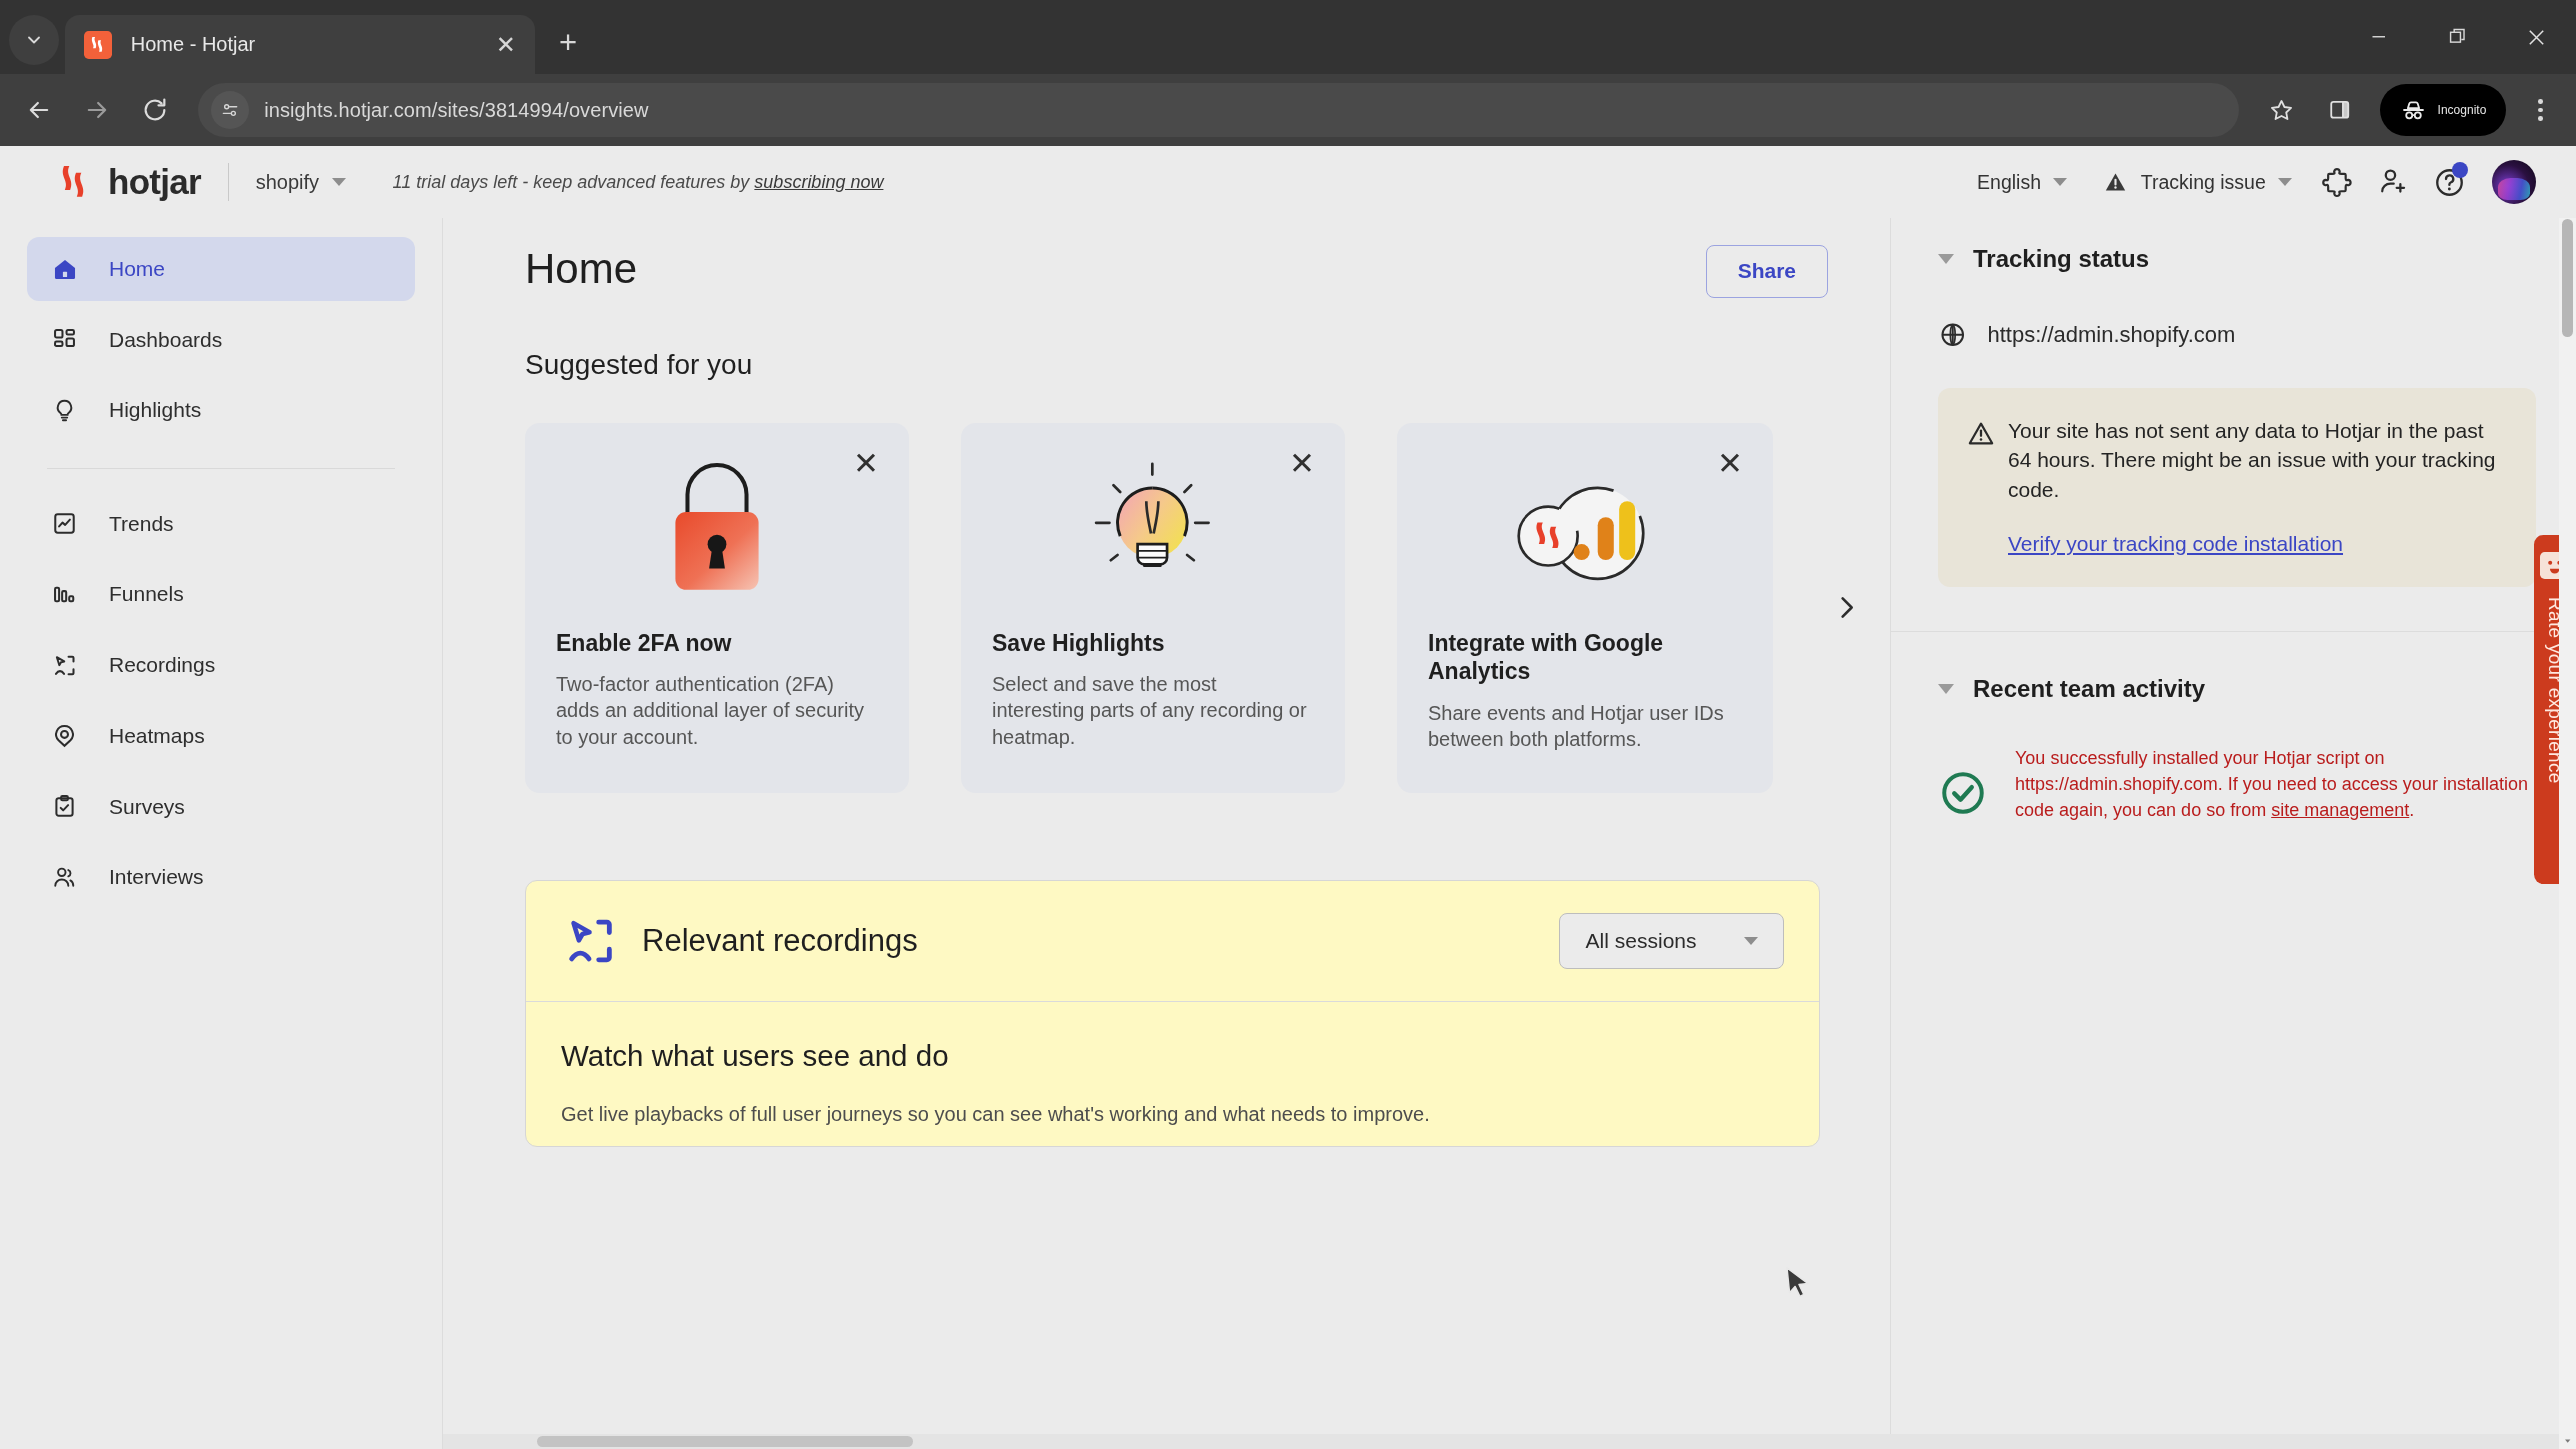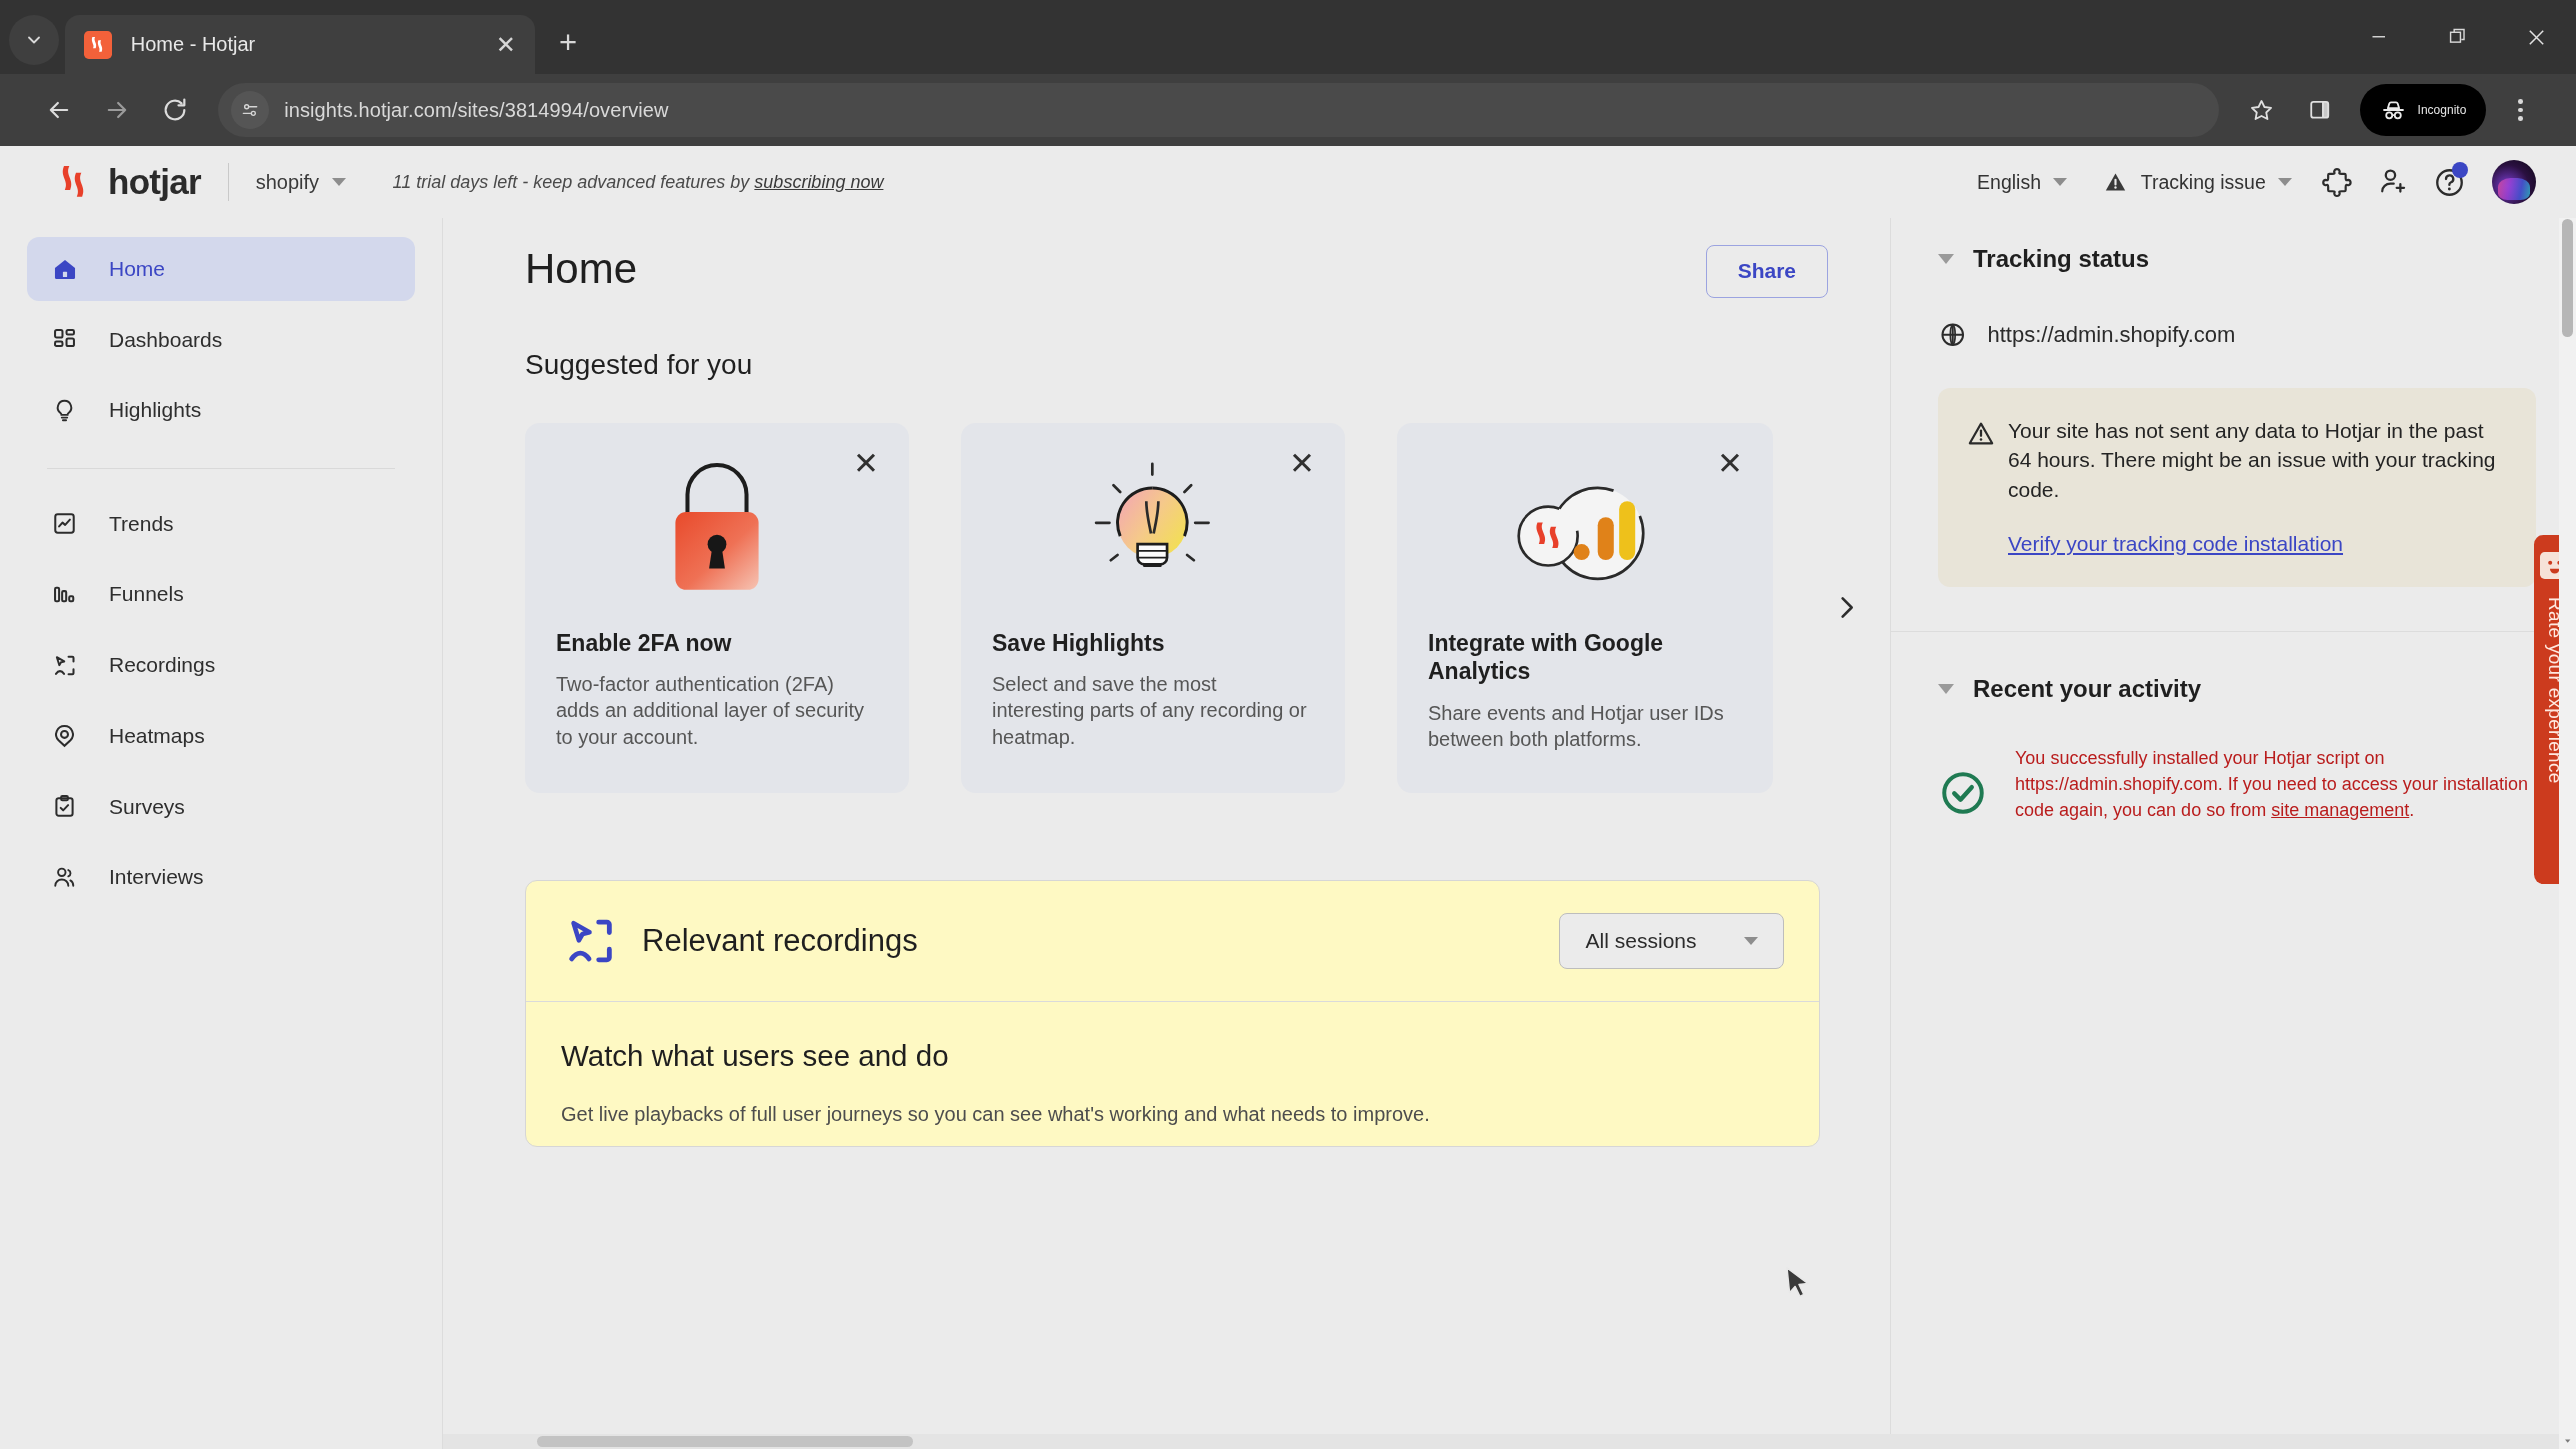--- a/index.html
+++ b/index.html
@@ -46,21 +46,21 @@
     position: absolute; right: 0; top: 0; height: 74px;
     display: flex; align-items: center;
   }
   .win-btn {
     width: 79px; height: 74px; display: flex; align-items: center;
     justify-content: center; cursor: pointer;
   }
 
   .toolbar {
     height: 72px; background: #3f3f3f; display: flex; align-items: center;
-    padding: 0 32px; gap: 4px;
+    padding: 0 12px; gap: 4px;
   }
   .nav-btn {
     width: 54px; height: 54px; border-radius: 27px;
     display: flex; align-items: center; justify-content: center;
     cursor: pointer; flex: none;
   }
   .omnibox {
     flex: 1; height: 54px; background: #4a4a4a; border-radius: 27px;
     display: flex; align-items: center; padding: 0 13.4px; margin: 0 12px;
     cursor: text;
@@ -678,21 +678,21 @@
         <div>
           <div class="warn-text">Your site has not sent any data to Hotjar in the past 64 hours. There might be an issue with your tracking code.</div>
           <a class="warn-link" href="#">Verify your tracking code installation</a>
         </div>
       </div>
 
       <div class="rb-divider"></div>
 
       <div class="rb-section-head" style="margin-top:43px">
         <span class="rb-caret"></span>
-        <span>Recent your activity</span>
+        <span>Recent team activity</span>
       </div>
 
       <div class="activity-row">
         <svg width="50" height="50" viewBox="0 0 24 24" style="flex:none;margin-top:23px">
           <circle cx="12" cy="12" r="9" fill="none" stroke="#1f7a52" stroke-width="1.9"></circle>
           <path d="M7.8 12.2l3 3 5.4-6" fill="none" stroke="#1f7a52" stroke-width="2.1" stroke-linecap="round" stroke-linejoin="round"></path>
         </svg>
         <div class="activity-text">
           <span>You successfully installed your Hotjar script on https://admin.shopify.com. If you need to access your installation code again, you can do so from </span><u>site management</u><span>.</span>
         </div>

